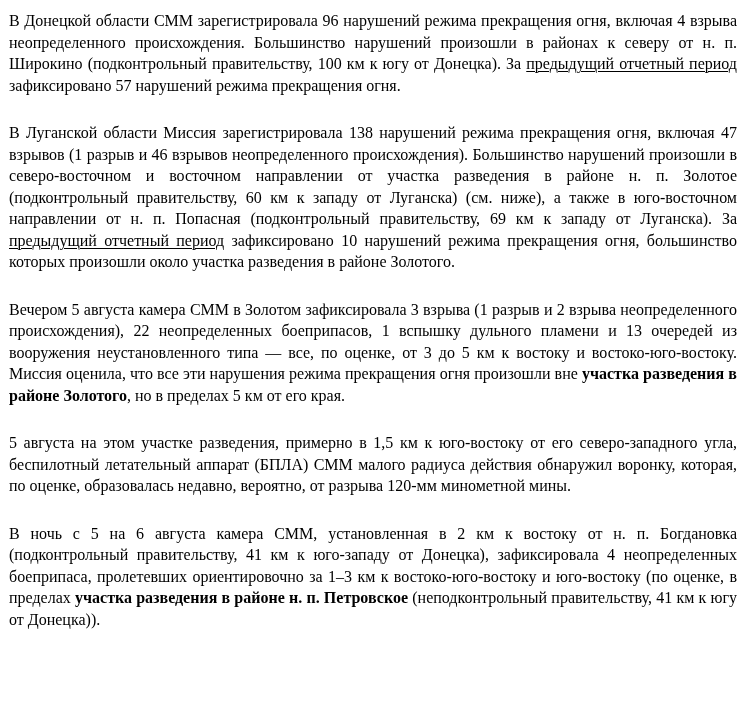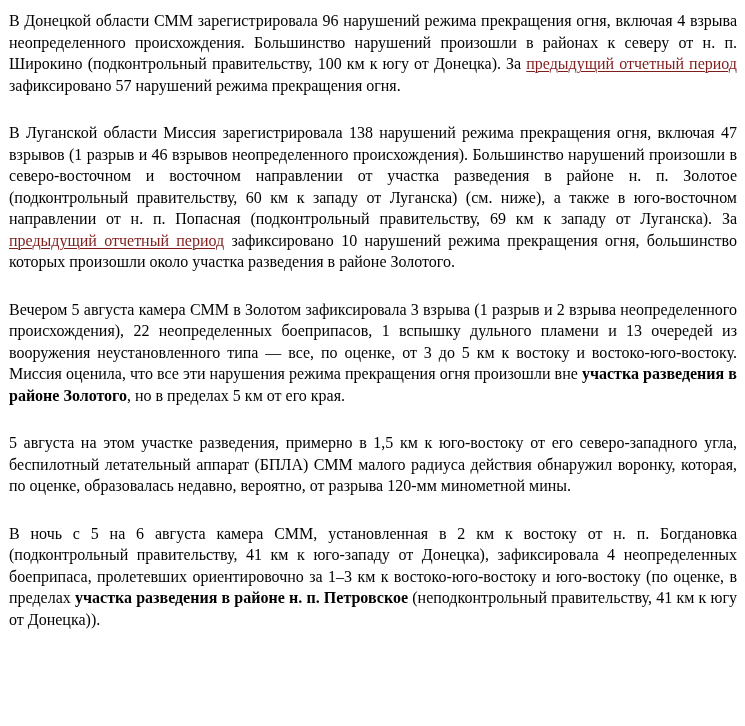--- a/index.html
+++ b/index.html
@@ -36,21 +36,21 @@
   .seg.red-underline {
     text-decoration-color: #e01a10;
     text-decoration-thickness: 3px;
     text-underline-offset: 4px;
     text-decoration-skip-ink: none;
   }
   .seg.bold {
     font-weight: 700;
   }
   a.seg.link {
-    color: #7f1d1d;
+    color: #000000;
     text-decoration: underline;
     text-decoration-thickness: 1px;
     text-underline-offset: 2px;
     cursor: pointer;
   }
 </style>
 </head>
 <body>
 
 <div class="page">

